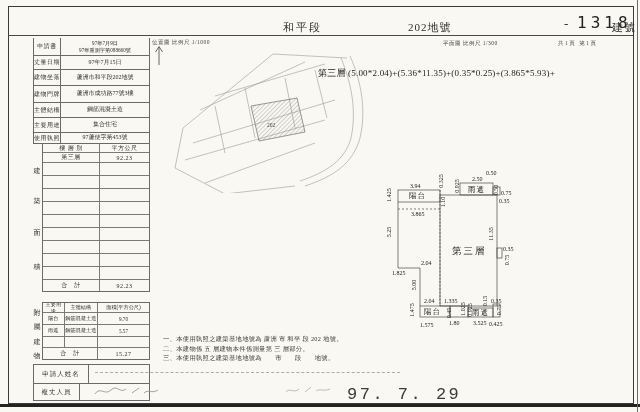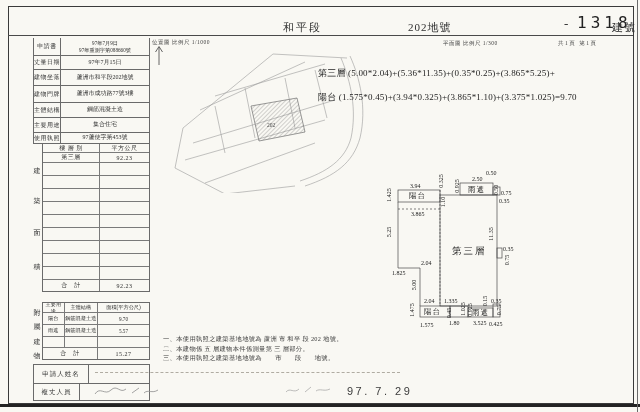--- a/index.html
+++ b/index.html
@@ -48,21 +48,21 @@
 
   .calc{font-size:9px;color:#1d1d1d;letter-spacing:0.2px;white-space:nowrap;}
 
   .plan{left:380px;top:165px;width:220px;height:180px;}
   .pl{position:absolute;font-size:6px;color:#222;white-space:nowrap;line-height:1;font-family:"Liberation Serif",serif;}
   .pl.rot{transform:rotate(-90deg);transform-origin:center;}
   .pl.room{font-size:7.5px;letter-spacing:1px;}
   .pl.big{font-size:9.5px;letter-spacing:2px;color:#1d1d1d;}
 
   .map{left:155px;top:48px;}
-  .stamp{left:347px;top:385px;font-size:11px;letter-spacing:2.5px;color:#3b3b3b;font-family:Liberation Sans, sans-serif;}
+  .stamp{left:347px;top:385px;font-size:17px;letter-spacing:2.5px;color:#3b3b3b;font-family:Liberation Mono, monospace;}
   svg{display:block;}
 </style>
 </head>
 <body>
 
 <div class="page">
   <div class="frame"></div>
   <div class="hdr-line"></div>
   <div class="bottom-bar"></div>
   <div class="right-edge"></div>
@@ -105,22 +105,21 @@
       <line x1="90" y1="40" x2="100" y2="90"></line>
       <line x1="130" y1="30" x2="140" y2="80"></line>
       <line x1="160" y1="22" x2="172" y2="70"></line>
       <line x1="70" y1="146" x2="140" y2="138"></line>
       <line x1="60" y1="58" x2="70" y2="105"></line>
     </g>
     <polygon points="96,58 142,50 150,84 104,93" fill="url(#hatch)" stroke="#6f6f6f" stroke-width="0.7"></polygon>
     <text x="112" y="79" font-size="5.5" fill="#444">202</text>
   </svg>
 
-  <div class="abs calc" style="left:318px;top:67px;">第三層 (5.00*2.04)+(5.36*11.35)+(0.35*0.25)+(3.865*5.25)+</div>
-  <div class="abs calc" style="left:318px;top:91px;">陽台 (1.575*0.45)+(3.94*0.325)+(3.865*1.10)+(3.375*1.025)=9.70</div>
+  <div class="abs calc" style="left:318px;top:67px;">第三層 (5.00*2.04)+(5.36*11.35)+(0.35*0.25)+(3.865*5.93)+</div>
 
   <div class="abs form" id="form-table">
       <div class="frow" style="height: 18px;">
         <div class="flabel">申請書</div>
         <div class="fvalue two-line">97年7月9日
 97年重測字第088660號</div>
       </div>
       <div class="frow" style="height: 14px;">
         <div class="flabel">丈量日期</div>
         <div class="fvalue">97年7月15日</div>

